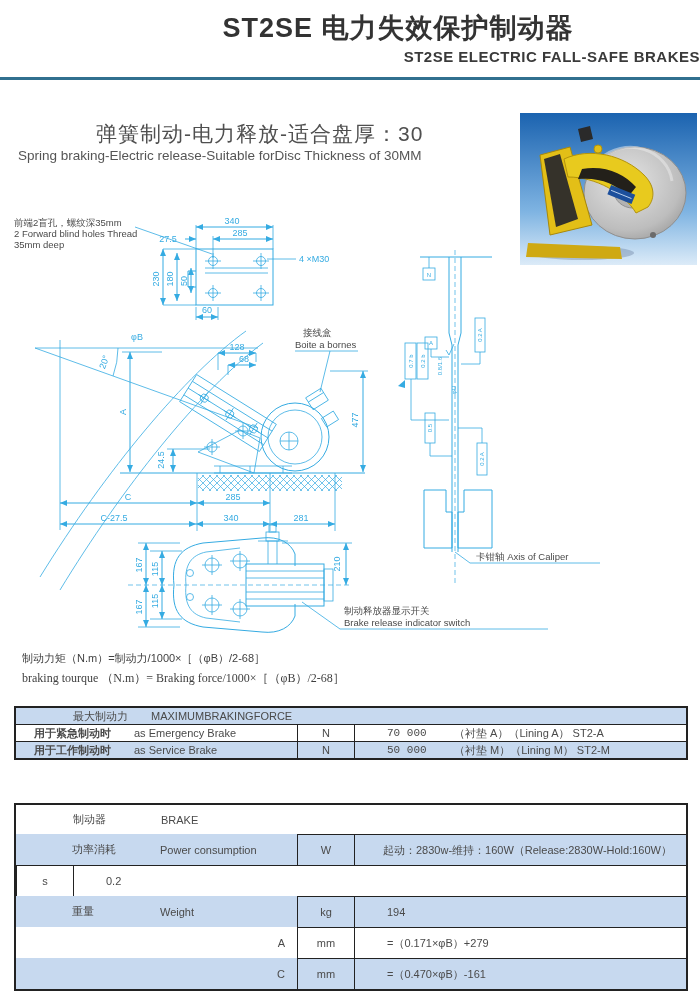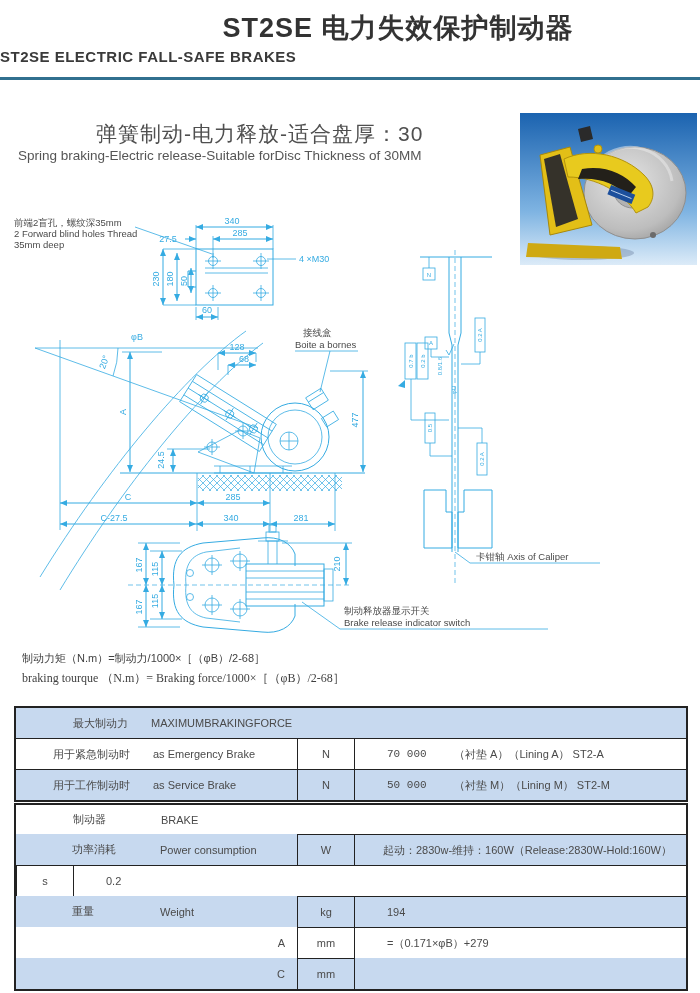--- a/index.html
+++ b/index.html
@@ -1,20 +1,20 @@
 <!DOCTYPE html>
 <html><head>
 <meta charset="utf-8">
 <style>
   html,body{margin:0;padding:0;background:#fff;}
   body{width:700px;height:993px;position:relative;font-family:"Liberation Sans","DejaVu Sans",sans-serif;color:#4a4a4a;overflow:hidden;}
   .abs{position:absolute;}
   
   .title-cn{top:10px;left:0;width:700px;text-align:center;font-size:27px;font-weight:bold;color:#333;letter-spacing:1px;padding-left:48px;}
-  .title-en{top:48px;left:0;width:700px;text-align:left;font-size:15px;font-weight:bold;color:#3a3a3a;letter-spacing:.5px;}
+  .title-en{top:48px;left:0;width:700px;text-align:right;font-size:15px;font-weight:bold;color:#3a3a3a;letter-spacing:.5px;}
   .divider{top:77px;left:0;width:700px;height:3px;background:#31708f;}
   
   .intro-cn{top:120px;left:96px;font-size:21px;color:#4f4f4f;letter-spacing:1px;}
   .intro-en{top:148px;left:18px;font-size:13.5px;color:#555;}
   
   .photo{top:113px;left:520px;width:177px;height:152px;}
   
   .drawing{top:205px;left:0;}
   .drawing .ln{fill:none;stroke:#35abe2;stroke-width:1;}
   .drawing .lt{fill:none;stroke:#35abe2;stroke-width:.8;}
@@ -23,30 +23,30 @@
   .drawing .d{font-size:9px;fill:#35abe2;}
   .drawing .ds{font-size:6px;fill:#35abe2;}
   .drawing .g{font-size:9.5px;fill:#4a4a4a;}
   
   .formula-cn{top:651px;left:22px;font-size:11px;color:#3f3f3f;}
   .formula-en{top:670px;left:22px;font-size:12px;color:#3f3f3f;font-family:"Liberation Serif","DejaVu Serif",serif;}
   
   .tblsec{position:absolute;left:14px;width:674px;border:2px solid #222;font-size:11px;color:#4a4a4a;box-sizing:border-box;}
   .sec1{top:706px;}
   .sec2{top:803px;}
-  .trow{height:30px;display:flex;align-items:stretch;}
+  .trow{height:16px;display:flex;align-items:stretch;}
   .trow.head{align-items:center;}
   .blue{background:#c7d9ef;}
   .white{background:#fff;}
   .bt{border-top:1px solid #222;}
   .c1{width:281px;display:flex;align-items:center;box-sizing:border-box;}
   .c2{width:58px;border-left:1px solid #222;border-right:1px solid #222;display:flex;align-items:center;justify-content:center;box-sizing:border-box;}
   .c3{flex:1;display:flex;align-items:center;padding-left:32px;box-sizing:border-box;}
   .sec2 .cols .c2,.sec2 .cols .c3{border-top:1px solid #222;}
-  .cn1{margin-left:37px;width:100px;}
+  .cn1{margin-left:18px;width:100px;font-weight:bold;}
   .cn2{margin-left:56px;width:88px;}
   .hcn{margin-left:57px;width:78px;}
   .num{width:67px;flex:none;font-family:Liberation Mono, monospace;}
   .ac{flex:1;text-align:right;padding-right:12px;}
   .indent{padding-left:28px;}
 </style>
 </head>
 <body>
 
 <div class="abs title-cn">ST2SE 电力失效保护制动器</div>
@@ -364,14 +364,17 @@
     <div class="c2">mm</div>
     <div class="c3">
         <span>=（0.171×φB）+279</span>
       </div>
   </div>
   <div class="trow cols blue" style="display:flex;height:31px">
     <div class="c1">
         <span class="ac">C</span>
       </div>
     <div class="c2">mm</div>
+    <div class="c3">
+        <span>=（0.470×φB）-161</span>
+      </div>
   </div>
 </div>
 
 </body></html>

